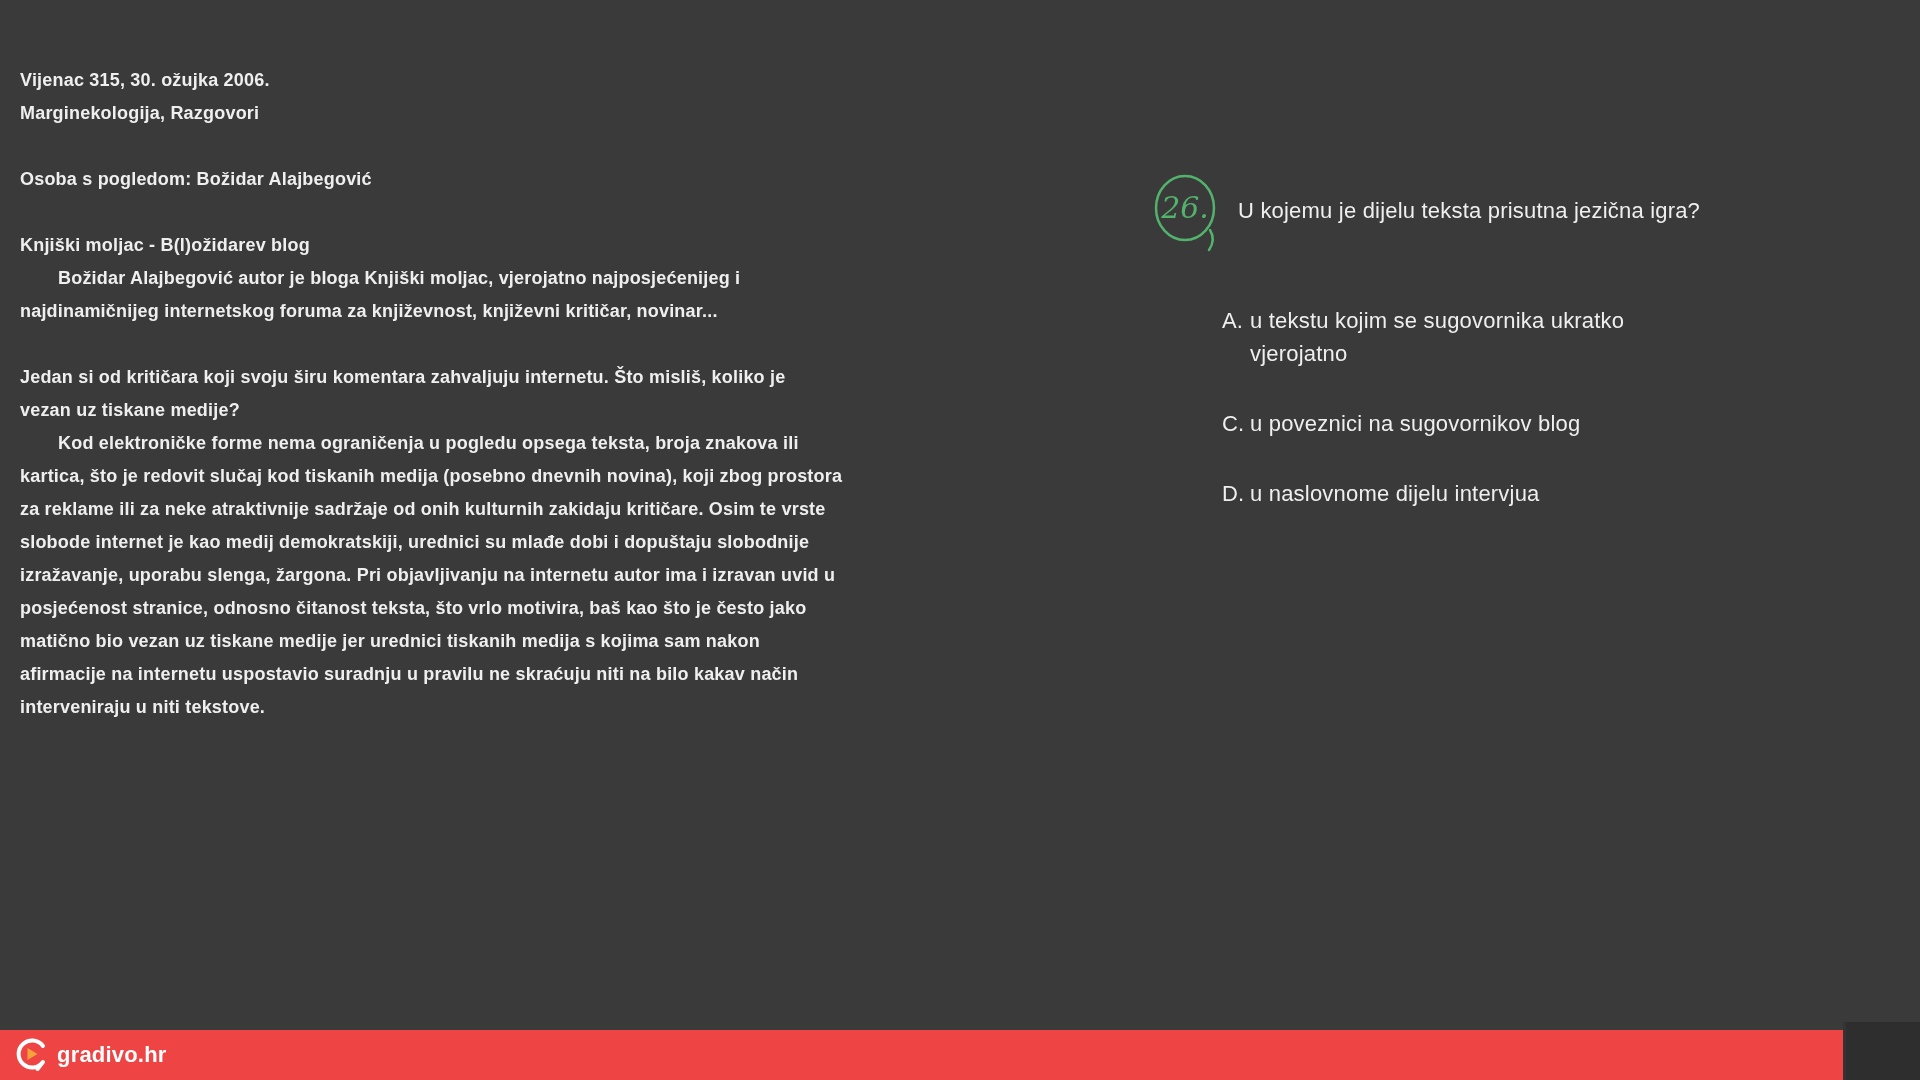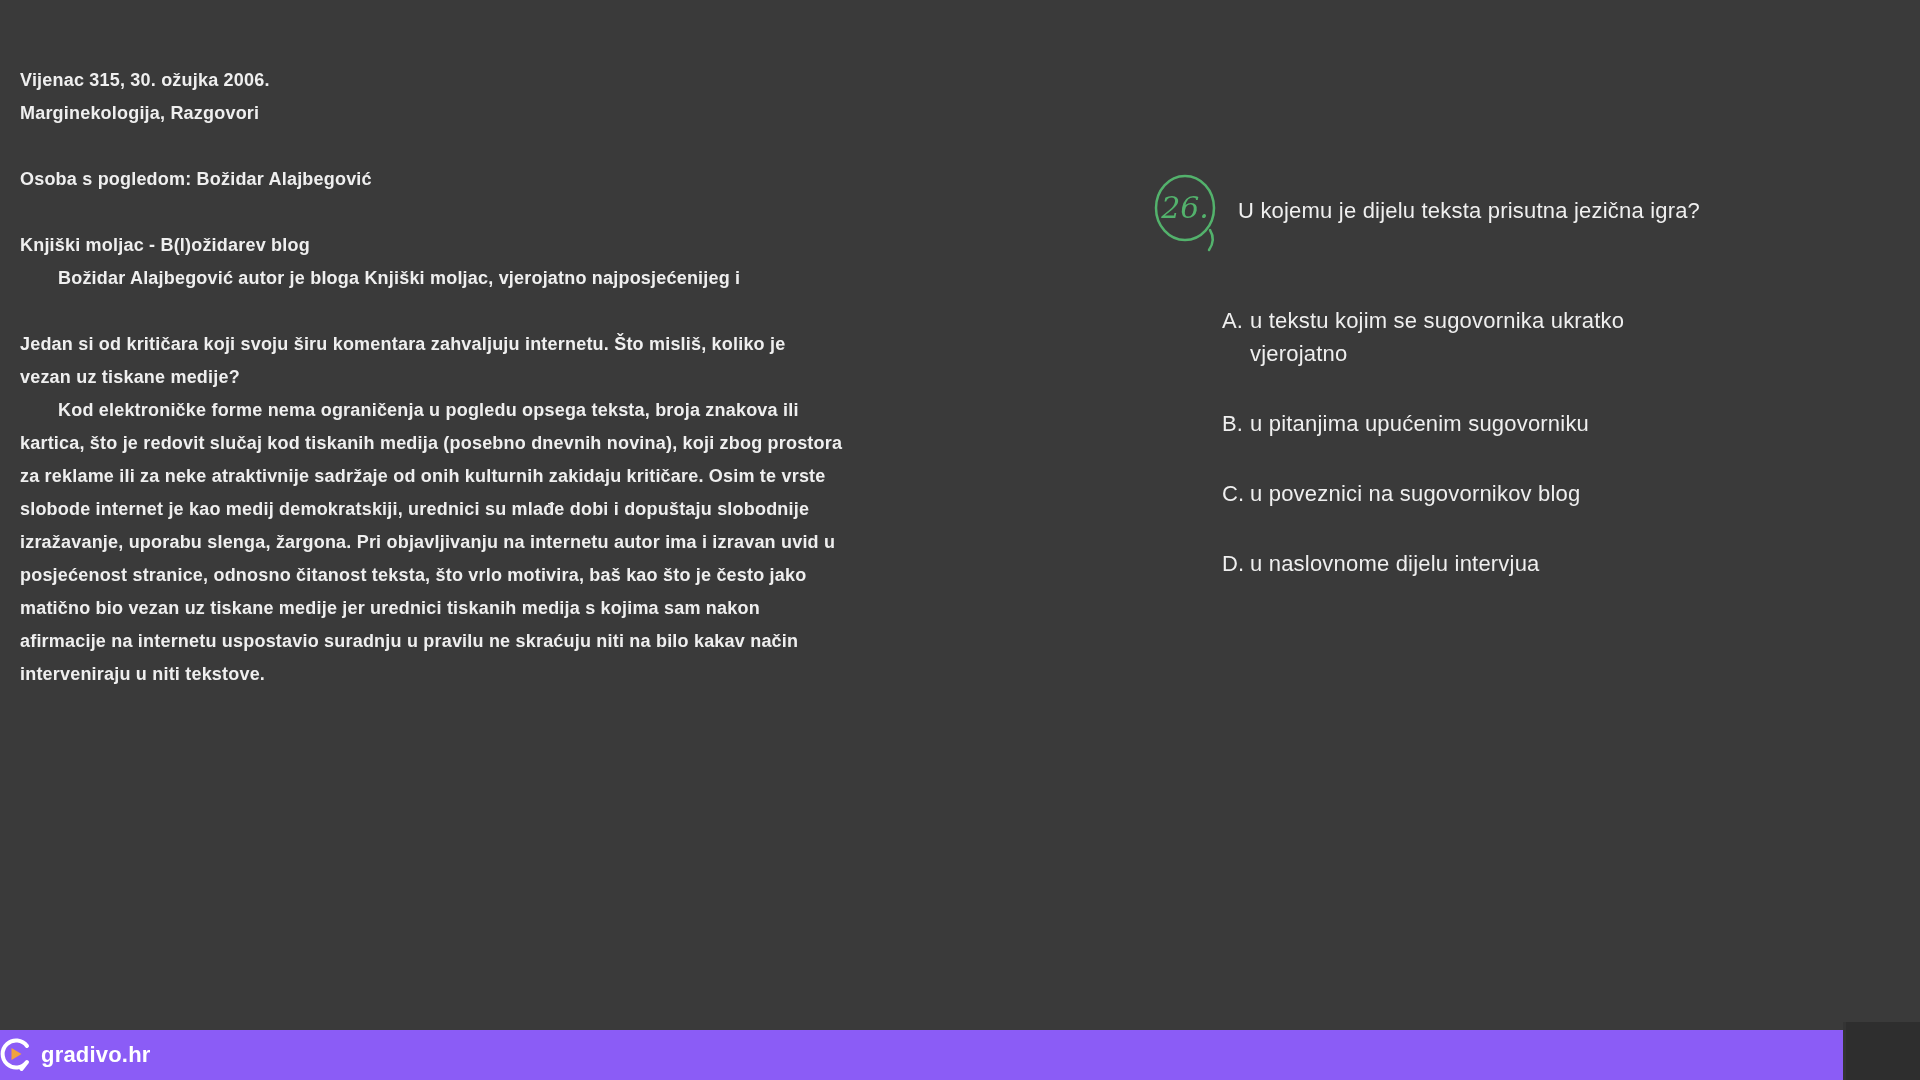--- a/index.html
+++ b/index.html
@@ -54,22 +54,23 @@
   .opt-line.l2 { padding-left: 28px; }
   .opt-line.l2:empty { display: none; }
 
   
   .footer {
     position: absolute;
     left: 0;
     bottom: 0;
     width: 1920px;
     height: 50px;
-    background: #8b5cf6;
+    background: #ef4444;
     display: flex;
+    padding-left: 16px;
     gap: 10px;
   }
   .logo-wrap { display: flex; align-items: center; gap: 9px; cursor: pointer; }
   .logo-text {
     color: #ffffff;
     font-weight: bold;
     font-size: 22px;
     letter-spacing: 0.2px;
   }
 
@@ -92,20 +93,21 @@
     <div class="line">Vijenac 315, 30. ožujka 2006.</div>
 
     <div class="line">Marginekologija, Razgovori</div>
 
     <div class="line gap">Osoba s pogledom: Božidar Alajbegović</div>
 
     <div class="line gap">Knjiški moljac - B(l)ožidarev blog</div>
 
     <div class="line indent">Božidar Alajbegović autor je bloga Knjiški moljac, vjerojatno najposjećenijeg i</div>
 
+    <div class="line">najdinamičnijeg internetskog foruma za književnost, književni kritičar, novinar...</div>
 
     <div class="line gap">Jedan si od kritičara koji svoju širu komentara zahvaljuju internetu. Što misliš, koliko je</div>
 
 
     <div class="line">vezan uz tiskane medije?</div>
 
     <div class="line indent">Kod elektroničke forme nema ograničenja u pogledu opsega teksta, broja znakova ili</div>
 
     <div class="line">kartica, što je redovit slučaj kod tiskanih medija (posebno dnevnih novina), koji zbog prostora</div>
 
@@ -139,26 +141,20 @@
 
   <div>
 
       <div class="option">
         <div class="opt-line">
           <span class="opt-label">A.</span><span>u tekstu kojim se sugovornika ukratko</span>
         </div>
         <div class="opt-line l2">vjerojatno</div>
       </div>
 
-      <div class="option">
-        <div class="opt-line">
-          <span class="opt-label">B.</span><span>u pitanjima upućenim sugovorniku</span>
-        </div>
-
-      </div>
 
       <div class="option">
         <div class="opt-line">
           <span class="opt-label">C.</span><span>u poveznici na sugovornikov blog</span>
         </div>
 
       </div>
 
       <div class="option">
         <div class="opt-line">

